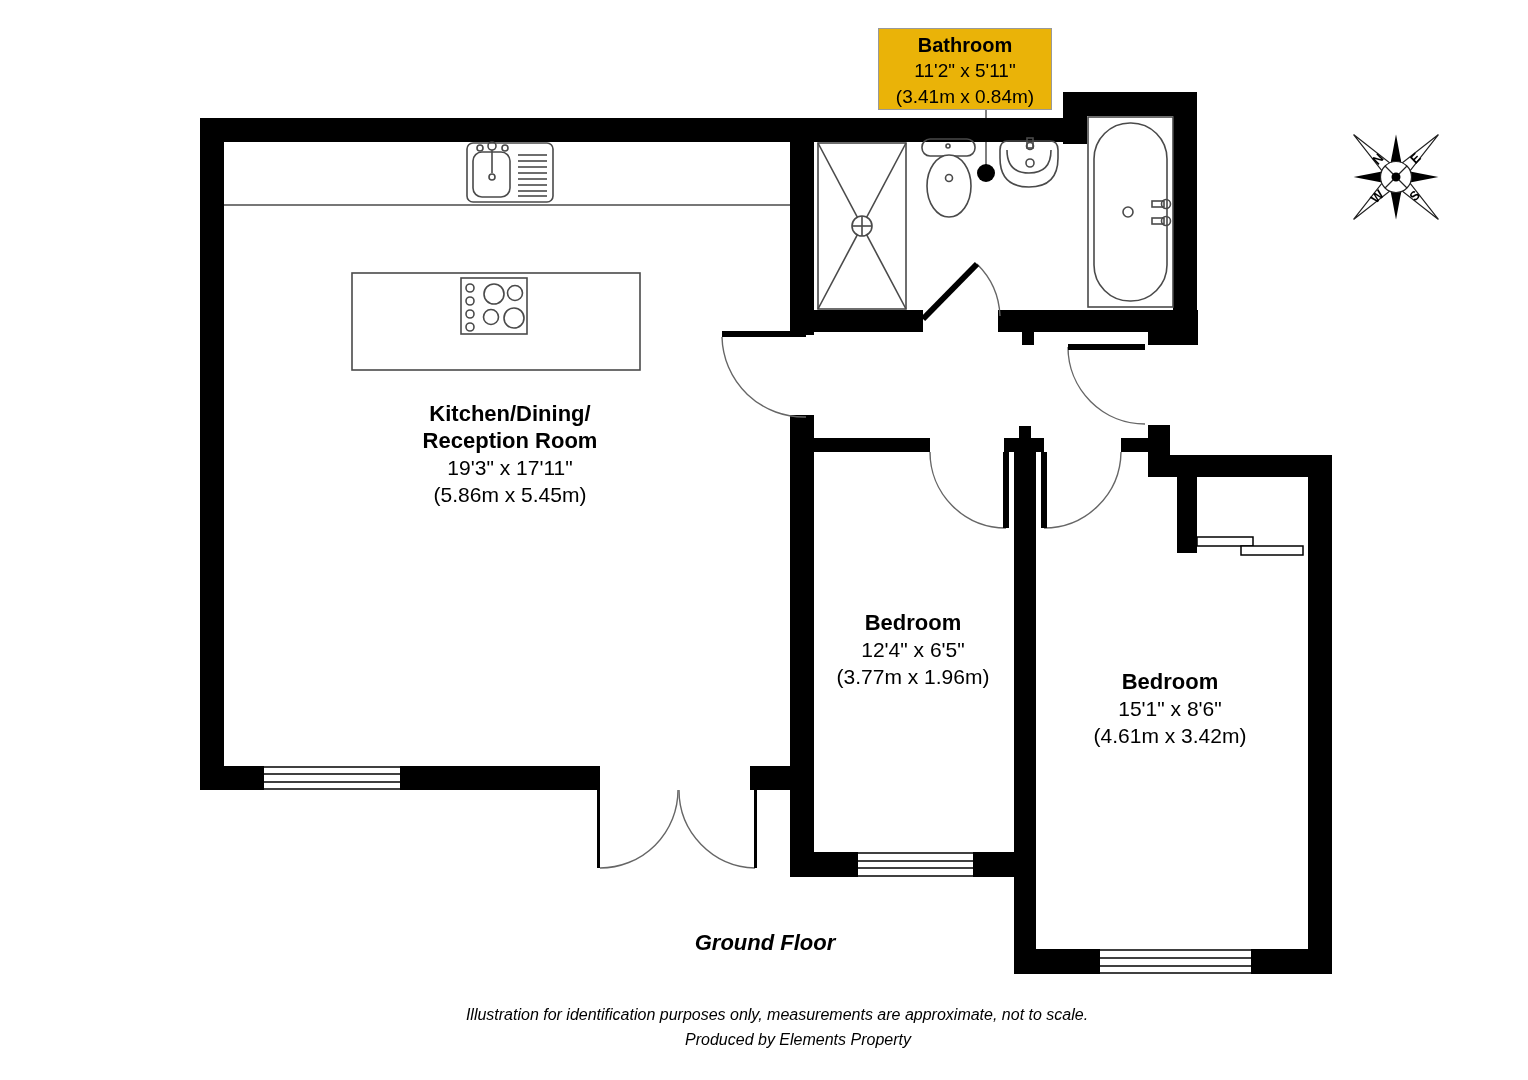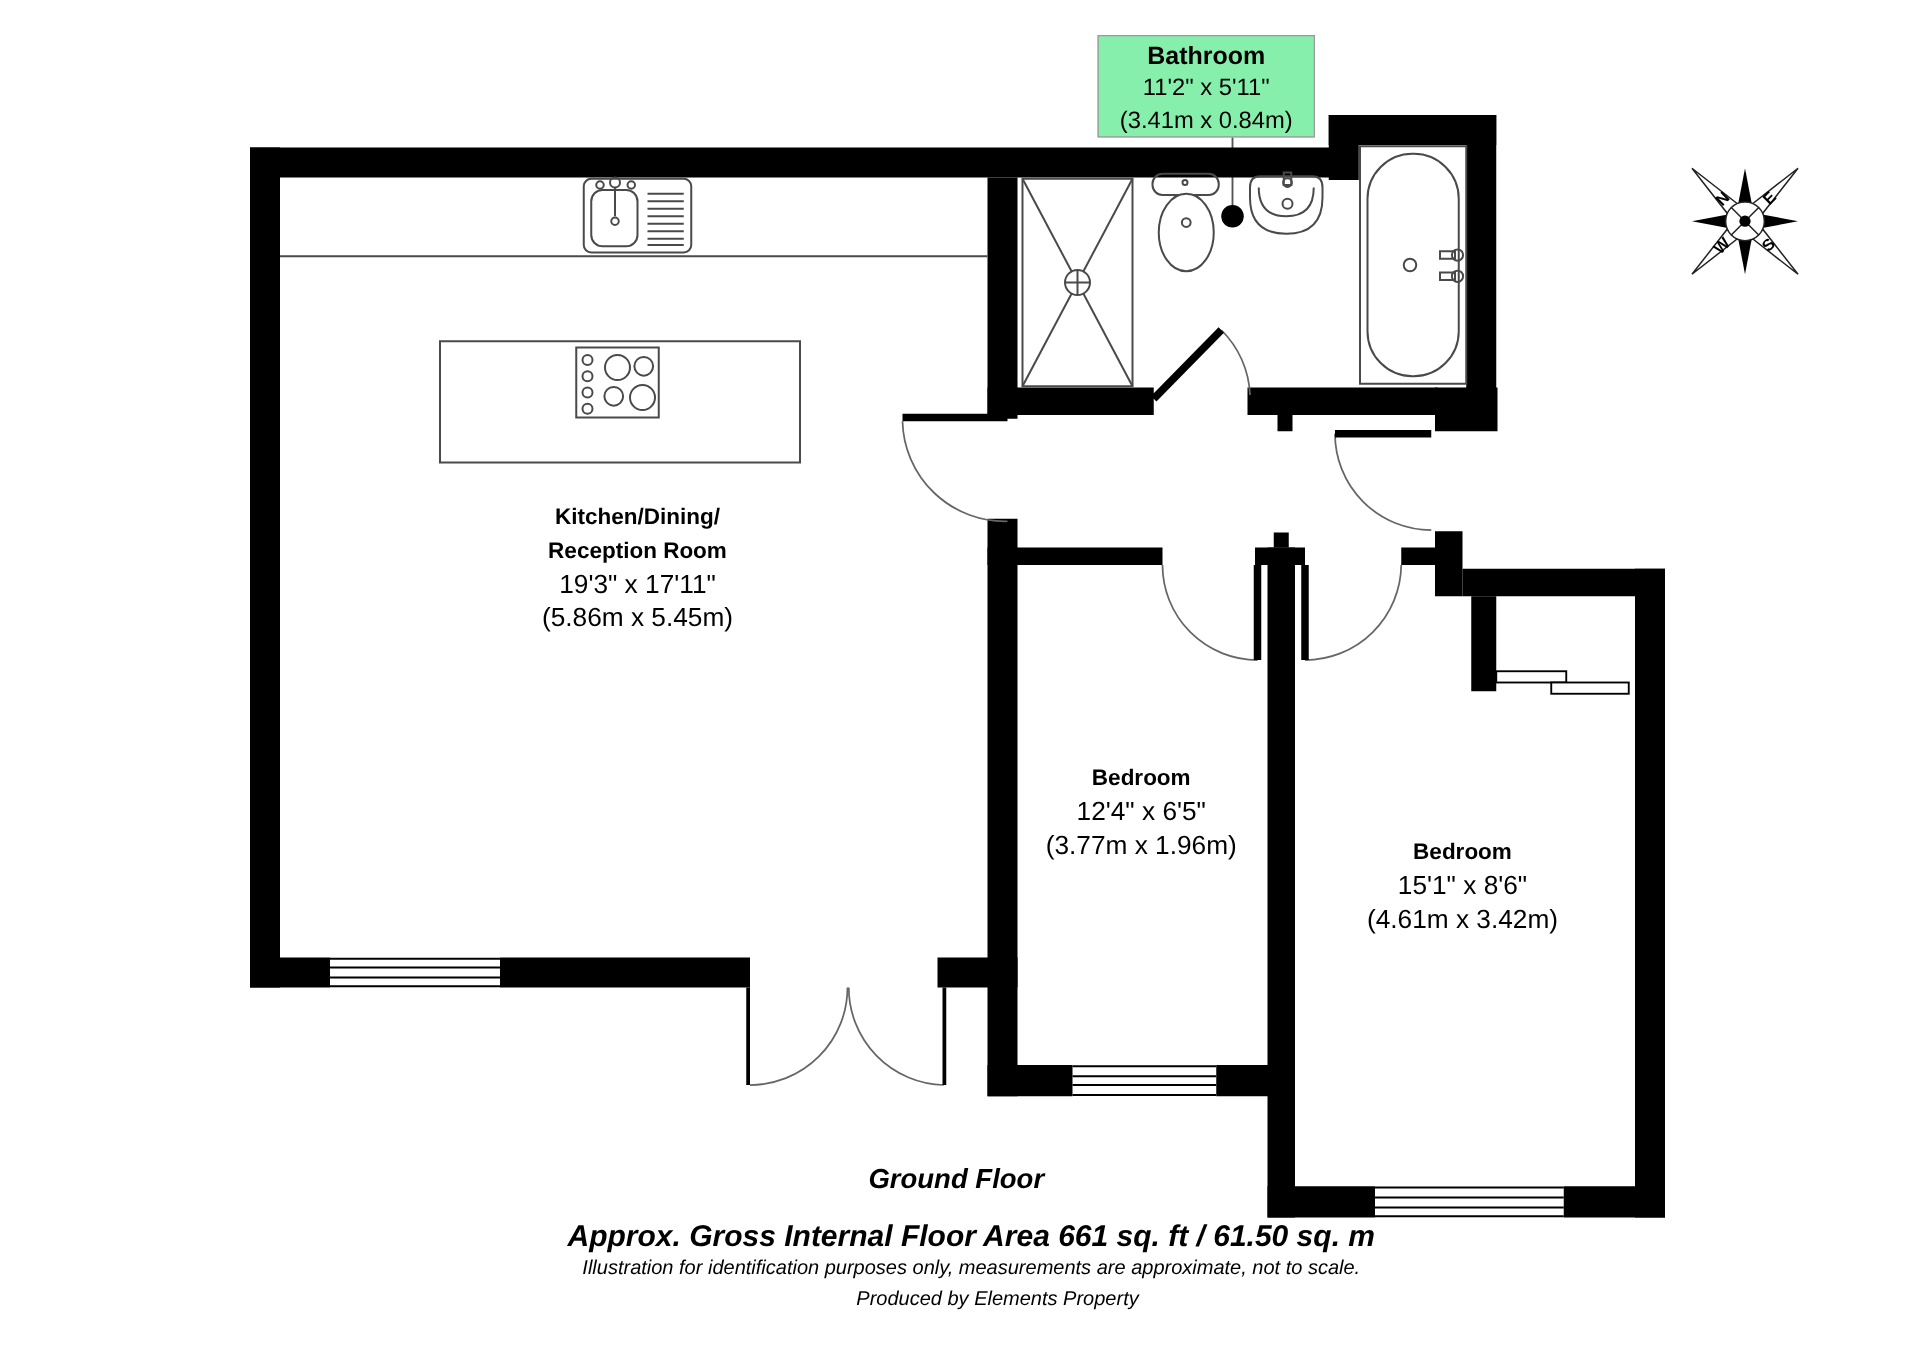--- a/index.html
+++ b/index.html
@@ -2,25 +2,25 @@
 <html><head>
 <meta charset="utf-8">
 <style>
   html,body{margin:0;padding:0;background:#fff;}
   #plan-root{
     position:relative;width:1528px;height:1080px;background:#ffffff;
     font-family:"Liberation Sans", sans-serif;color:#000;overflow:hidden;
   }
   #plan-svg{position:absolute;left:0;top:0;}
   .room-label{position:absolute;text-align:center;transform:translateX(-50%);line-height:27px;white-space:nowrap;}
-  .room-name{font-weight:bold;font-size:18px;}
+  .room-name{font-weight:bold;font-size:22px;}
   .room-dim{font-size:21px;}
   #bathroom-label{
     position:absolute;left:878px;top:28px;width:174px;height:82px;
-    background:#86efac;border:1px solid #999;box-sizing:border-box;
+    background:#eab308;border:1px solid #999;box-sizing:border-box;
     text-align:center;line-height:26px;padding-top:3px;
   }
   #bathroom-label .room-name{font-size:20px;}
   #bathroom-label .room-dim{font-size:19px;}
   .footer-line{position:absolute;text-align:center;transform:translateX(-50%);white-space:nowrap;font-style:italic;}
   #floor-title{left:765px;top:930px;font-size:22px;font-weight:bold;}
   #area-note{left:777px;top:976px;font-size:24px;font-weight:bold;}
   #disclaimer{left:777px;top:1006px;font-size:16px;}
   #credit{left:798px;top:1031px;font-size:16px;}
 </style>
@@ -235,17 +235,16 @@
     <div class="room-dim">(3.77m x 1.96m)</div>
   </div>
 
   <div class="room-label" style="left:1170px;top:668px;">
     <div class="room-name">Bedroom</div>
     <div class="room-dim">15'1" x 8'6"</div>
     <div class="room-dim">(4.61m x 3.42m)</div>
   </div>
 
   <div id="floor-title" class="footer-line">Ground Floor</div>
-  <div id="area-note" class="footer-line">Approx. Gross Internal Floor Area 661 sq. ft / 61.50 sq. m</div>
   <div id="disclaimer" class="footer-line">Illustration for identification purposes only, measurements are approximate, not to scale.</div>
   <div id="credit" class="footer-line">Produced by Elements Property</div>
 
 </div>
 
 </body></html>

